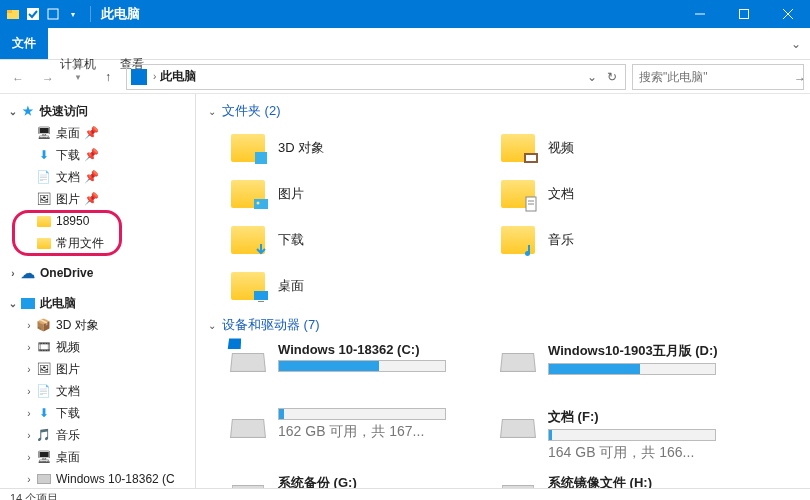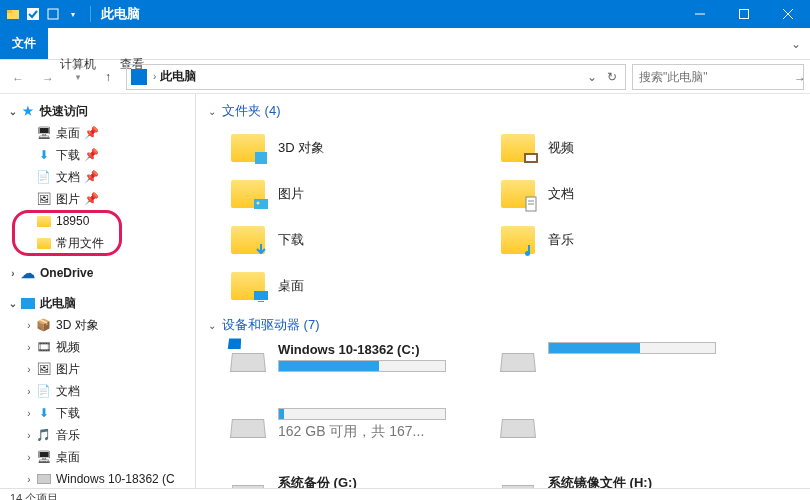--- a/index.html
+++ b/index.html
@@ -52,21 +52,21 @@
 .group-header .chev { width: 14px; font-size: 10px; color: #555; }
 .folders-grid { display: grid; grid-template-columns: repeat(2, 260px); grid-auto-rows: 44px; gap: 2px 10px; margin-left: 18px; margin-bottom: 8px; }
 .folder-tile { display: flex; align-items: center; gap: 10px; padding: 2px; }
 .folder-tile .big-ico { width: 40px; height: 36px; display: flex; align-items: center; justify-content: center; }
 .folder-tile .label { color: #222; font-size: 13px; }
 
 .big-folder { width: 34px; height: 28px; background: linear-gradient(#ffe27a,#ffc928); border-radius: 2px; position: relative; }
 .big-folder .badge { position: absolute; right: -4px; bottom: -4px; width: 16px; height: 16px; }
 
 .drives-grid { display: grid; grid-template-columns: repeat(2, 260px); grid-auto-rows: 64px; gap: 2px 10px; margin-left: 18px; }
-.drive-tile { display: flex; align-items: flex-start; gap: 10px; padding: 2px; }
+.drive-tile { display: flex; align-items: flex-start; gap: 10px; padding: 2px; justify-content: center; }
 .drive-tile .big-ico { width: 40px; height: 40px; display: flex; align-items: center; justify-content: center; }
 .drive-body { flex: 1; }
 .drive-name { color: #222; font-size: 13px; font-weight: 600; margin-bottom: 3px; }
 .drive-bar { width: 168px; height: 12px; border: 1px solid #bcbcbc; background: #f2f2f2; margin-bottom: 3px; }
 .drive-bar .fill { height: 100%; background: #2aa1e8; }
 .drive-free { color: #777; font-size: 14px; }
 .drive-shape { width: 34px; height: 20px; background: #dcdcdc; border: 1px solid #b5b5b5; transform: perspective(60px) rotateX(20deg); }
 .drive-shape.os::after { content: ""; position: absolute; width: 14px; height: 14px; background: #0078d7; margin-top: -20px; margin-left: -6px; }
 
 .statusbar { height: 20px; border-top: 1px solid #e0e0e0; display: flex; align-items: center; padding: 0 10px; color: #444; font-size: 11px; }
@@ -248,21 +248,21 @@
           <span class="drive-ico"></span>
         </span>
         <span>Windows 10-18362 (C</span>
       </div>
 
   </div>
 
   <div class="content">
     <div class="group-header">
       <span class="chev">⌄</span>
-      <span>文件夹 (4)</span>
+      <span>文件夹 (2)</span>
     </div>
     <div class="folders-grid" id="folders-grid">
         <div class="folder-tile">
           <div class="big-ico">
             <div class="big-folder">
               <div class="badge"><svg width="16" height="16">
                   <rect x="2" y="2" width="12" height="12" fill="#3ab1e8"></rect>
                 </svg></div>
             </div>
           </div>
@@ -350,39 +350,47 @@
             <div class="drive-bar">
               <div class="fill" style="width:60%"></div>
             </div>
           </div>
         </div>
         <div class="drive-tile">
           <div class="big-ico">
             <div class="drive-shape" style="position:relative;"></div>
           </div>
           <div class="drive-body">
+            <div class="drive-name">Windows10-1903五月版 (D:)</div>
             <div class="drive-bar">
               <div class="fill" style="width:55%"></div>
             </div>
           </div>
         </div>
         <div class="drive-tile">
           <div class="big-ico">
             <div class="drive-shape" style="position:relative;"></div>
           </div>
           <div class="drive-body">
             <div class="drive-bar">
               <div class="fill" style="width:3%"></div>
             </div>
             <div class="drive-free">162 GB 可用，共 167...</div>
           </div>
         </div>
         <div class="drive-tile">
           <div class="big-ico">
             <div class="drive-shape" style="position:relative;"></div>
+          </div>
+          <div class="drive-body">
+            <div class="drive-name">文档 (F:)</div>
+            <div class="drive-bar">
+              <div class="fill" style="width:2%"></div>
+            </div>
+            <div class="drive-free">164 GB 可用，共 166...</div>
           </div>
         </div>
         <div class="drive-tile">
           <div class="big-ico">
             <div class="drive-shape" style="position:relative;"></div>
           </div>
           <div class="drive-body">
             <div class="drive-name">系统备份 (G:)</div>
           </div>
         </div>

